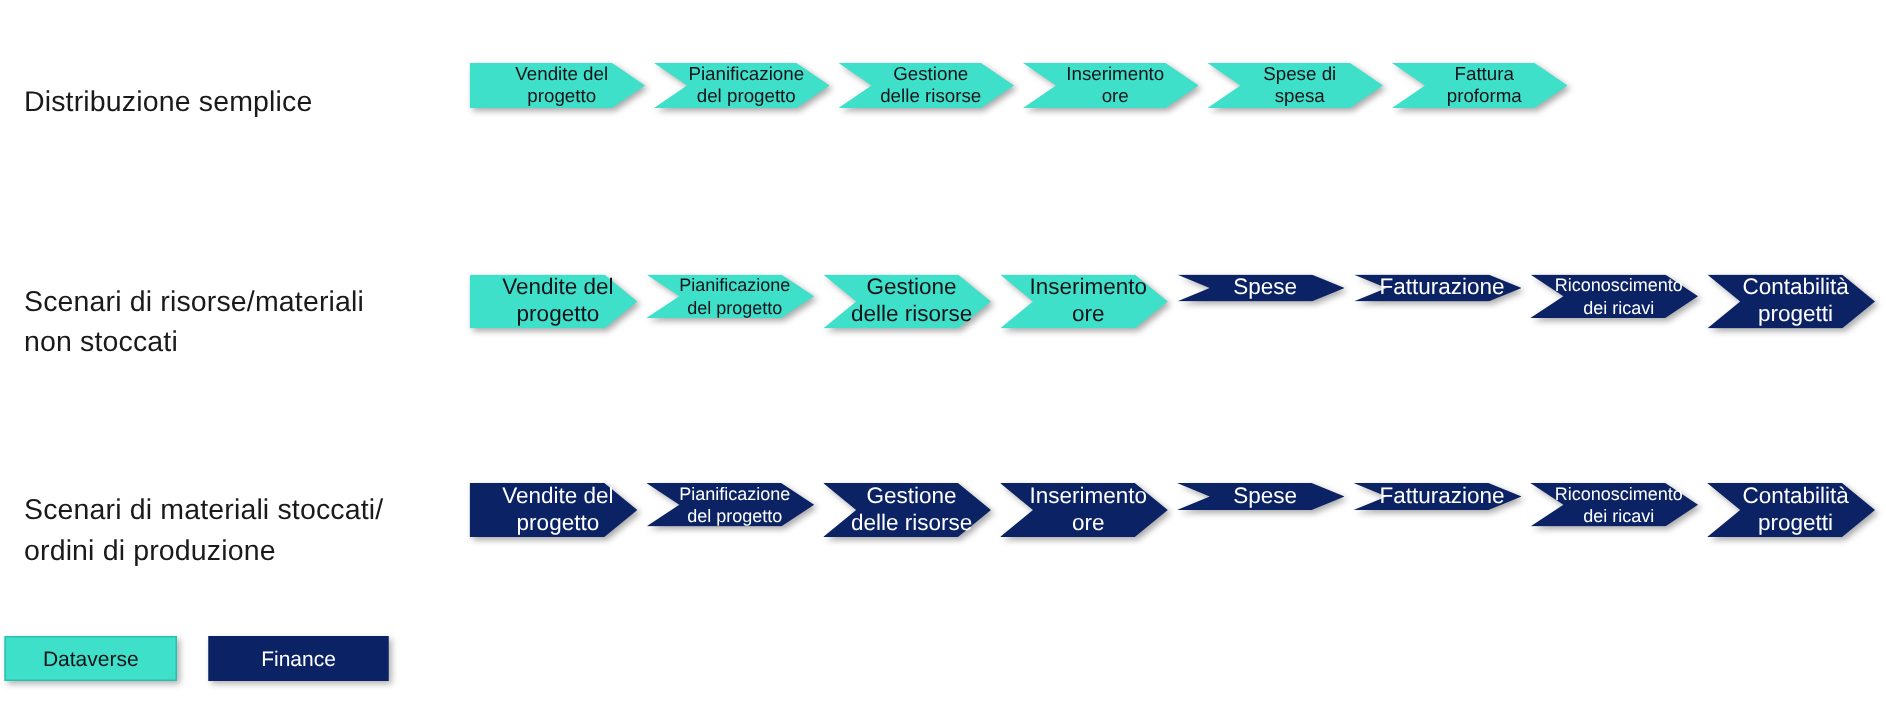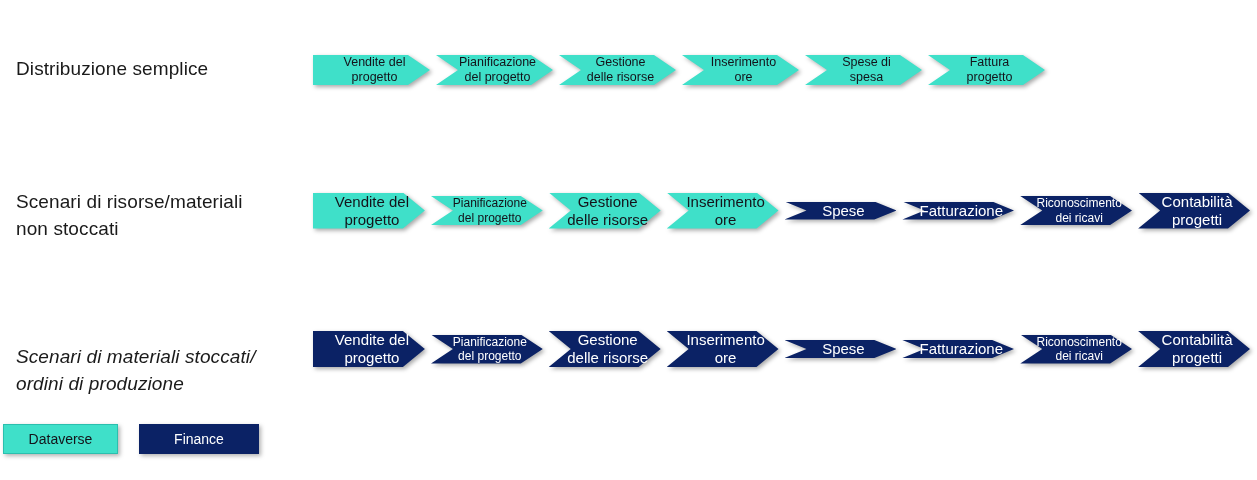--- a/index.html
+++ b/index.html
@@ -28,27 +28,27 @@
     position: absolute;
     font-size: 19px;
     line-height: 27px;
     color: #1a1a1a;
     font-family: "Liberation Sans", sans-serif;
     white-space: pre-line;
     letter-spacing: 0.1px;
   }
   #label-row-1 { left: 16px; top: 55px; }
   #label-row-2 { left: 16px; top: 188px; }
-  #label-row-3 { left: 16px; top: 343px; font-style: italic; }
+  #label-row-3 { left: 16px; top: 327px; }
 
   
   .chev-row {
     position: absolute;
     display: flex;
-    align-items: center;
+    align-items: flex-start;
   }
   #chev-row-1 { left: 313px; top: 42px;  width: 732px; height: 56px; }
   #chev-row-2 { left: 313px; top: 183px; width: 937px; height: 55px; }
   #chev-row-3 { left: 313px; top: 322px; width: 937px; height: 54px; }
 
   .chevron {
     position: relative;
     flex: 1 1 0;
     display: flex;
     align-items: center;
@@ -172,21 +172,21 @@
 
     <div class="chevron teal">
       <span class="shape"></span>
       <span class="chev-text">Spese di
 spesa</span>
     </div>
 
     <div class="chevron teal">
       <span class="shape"></span>
       <span class="chev-text">Fattura
-progetto</span>
+proforma</span>
     </div>
   </div>
 
   <div class="chev-row large" id="chev-row-2">
 
     <div class="chevron teal first">
       <span class="shape"></span>
       <span class="chev-text">Vendite del
 progetto</span>
     </div>

